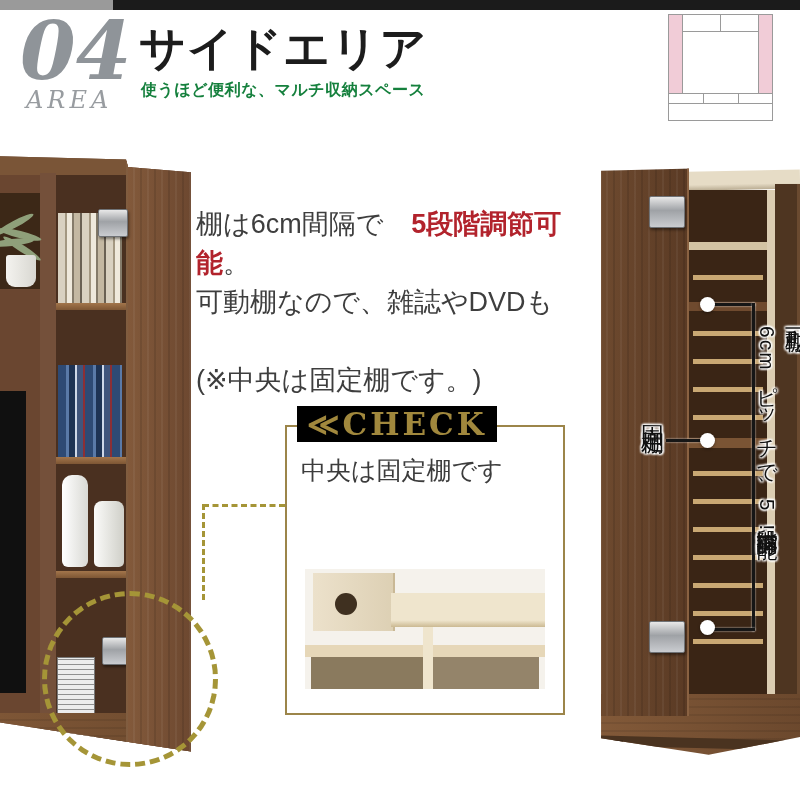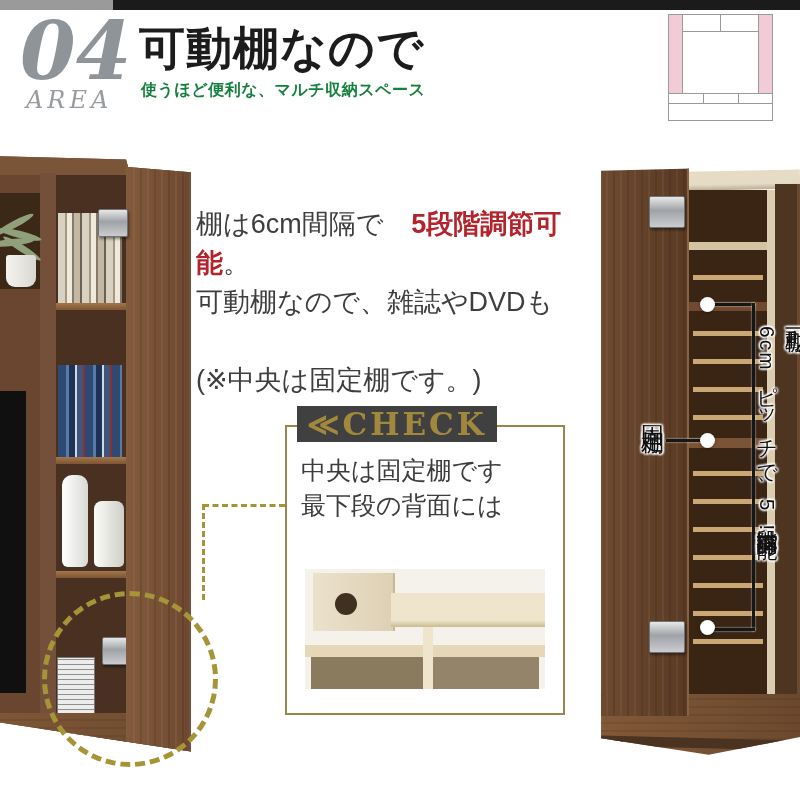--- a/index.html
+++ b/index.html
@@ -75,21 +75,21 @@
   .rp-base{left:0;top:528px;width:203px;height:62px;background:linear-gradient(80deg,#835a39,#6b482d);}
   .rp-base-edge{left:0;top:572px;width:203px;height:10px;background:#4a3320;transform:rotate(1.5deg);}
   .rp-leg{left:8px;top:574px;width:18px;height:14px;background:#3e2a1a;}
 
   
   .main-text{left:196px;top:205px;width:410px;font-size:27px;line-height:39px;color:#3e3e3e;}
   .main-text .hl{color:#b2232c;font-weight:bold;margin-left:28px;}
 
   
   .check-box{left:285px;top:425px;width:280px;height:290px;border:2px solid #9c854a;background:#fff;box-sizing:border-box;}
-  .check-title{position:absolute;top:-21px;left:10px;background:#404040;padding:0 10px;
+  .check-title{position:absolute;top:-21px;left:10px;background:#000000;padding:0 10px;
     font-family:"DejaVu Serif","Liberation Serif",serif;font-size:31px;color:#a1883d;letter-spacing:3px;font-weight:600;}
   .check-lines{position:absolute;left:14px;top:26px;font-size:25px;line-height:35px;color:#3c3c3c;}
   .cb-photo{position:absolute;left:18px;top:142px;width:240px;height:120px;background:#f5f2ec;overflow:hidden;}
   .cbp-leftpanel{position:absolute;left:8px;top:4px;width:80px;height:58px;background:linear-gradient(90deg,#ece1cb,#ddd0b4);border-right:2px solid #c9b895;}
   .cbp-hole{position:absolute;left:22px;top:20px;width:22px;height:22px;border-radius:50%;background:#3f3020;}
   .cbp-bar{position:absolute;left:86px;top:24px;width:154px;height:34px;background:linear-gradient(180deg,#efe5cd 0 80%,#cbb992);}
   .cbp-shelf{position:absolute;left:0;top:76px;width:240px;height:12px;background:#e6d7b8;}
   .cbp-cellA{position:absolute;left:6px;top:88px;width:112px;height:32px;background:#8a7a5e;}
   .cbp-cellB{position:absolute;left:128px;top:88px;width:106px;height:32px;background:#94846a;}
   .cbp-div{position:absolute;left:118px;top:58px;width:10px;height:62px;background:#efe5cd;}
@@ -110,21 +110,21 @@
   .lbl-mov .detail{font-size:21px;margin-top:16px;display:block;}
 </style>
 </head>
 <body>
 
 <div class="abs topbar-gray"></div>
 <div class="abs topbar-black"></div>
 
 <div class="abs sec-num">04</div>
 <div class="abs sec-area">AREA</div>
-<h1 class="abs page-title">可動棚なので</h1>
+<h1 class="abs page-title">サイドエリア</h1>
 <div class="abs page-sub">使うほど便利な、マルチ収納スペース</div>
 
 <div class="abs diagram">
   <div class="dg-left dg-pink"></div>
   <div class="dg-right dg-pink"></div>
   <div class="dg-topA"></div>
   <div class="dg-topB"></div>
   <div class="dg-center"></div>
   <div class="dg-rowA"></div>
   <div class="dg-rowB"></div>
@@ -171,21 +171,21 @@
 </div>
 
 <div class="abs dash-h"></div>
 <div class="abs dash-v"></div>
 <div class="abs dash-circle"></div>
 
 <div class="abs check-box">
   <div class="check-title">≪CHECK</div>
   <div class="check-lines">
     <span>中央は固定棚です</span><br>
-    <span>最下段の背面には</span><br>
+    <br>
   </div>
   <div class="cb-photo">
     <div class="cbp-leftpanel">
       <div class="cbp-hole"></div>
     </div>
     <div class="cbp-bar"></div>
     <div class="cbp-shelf"></div>
     <div class="cbp-cellA"></div>
     <div class="cbp-cellB"></div>
     <div class="cbp-div"></div>

